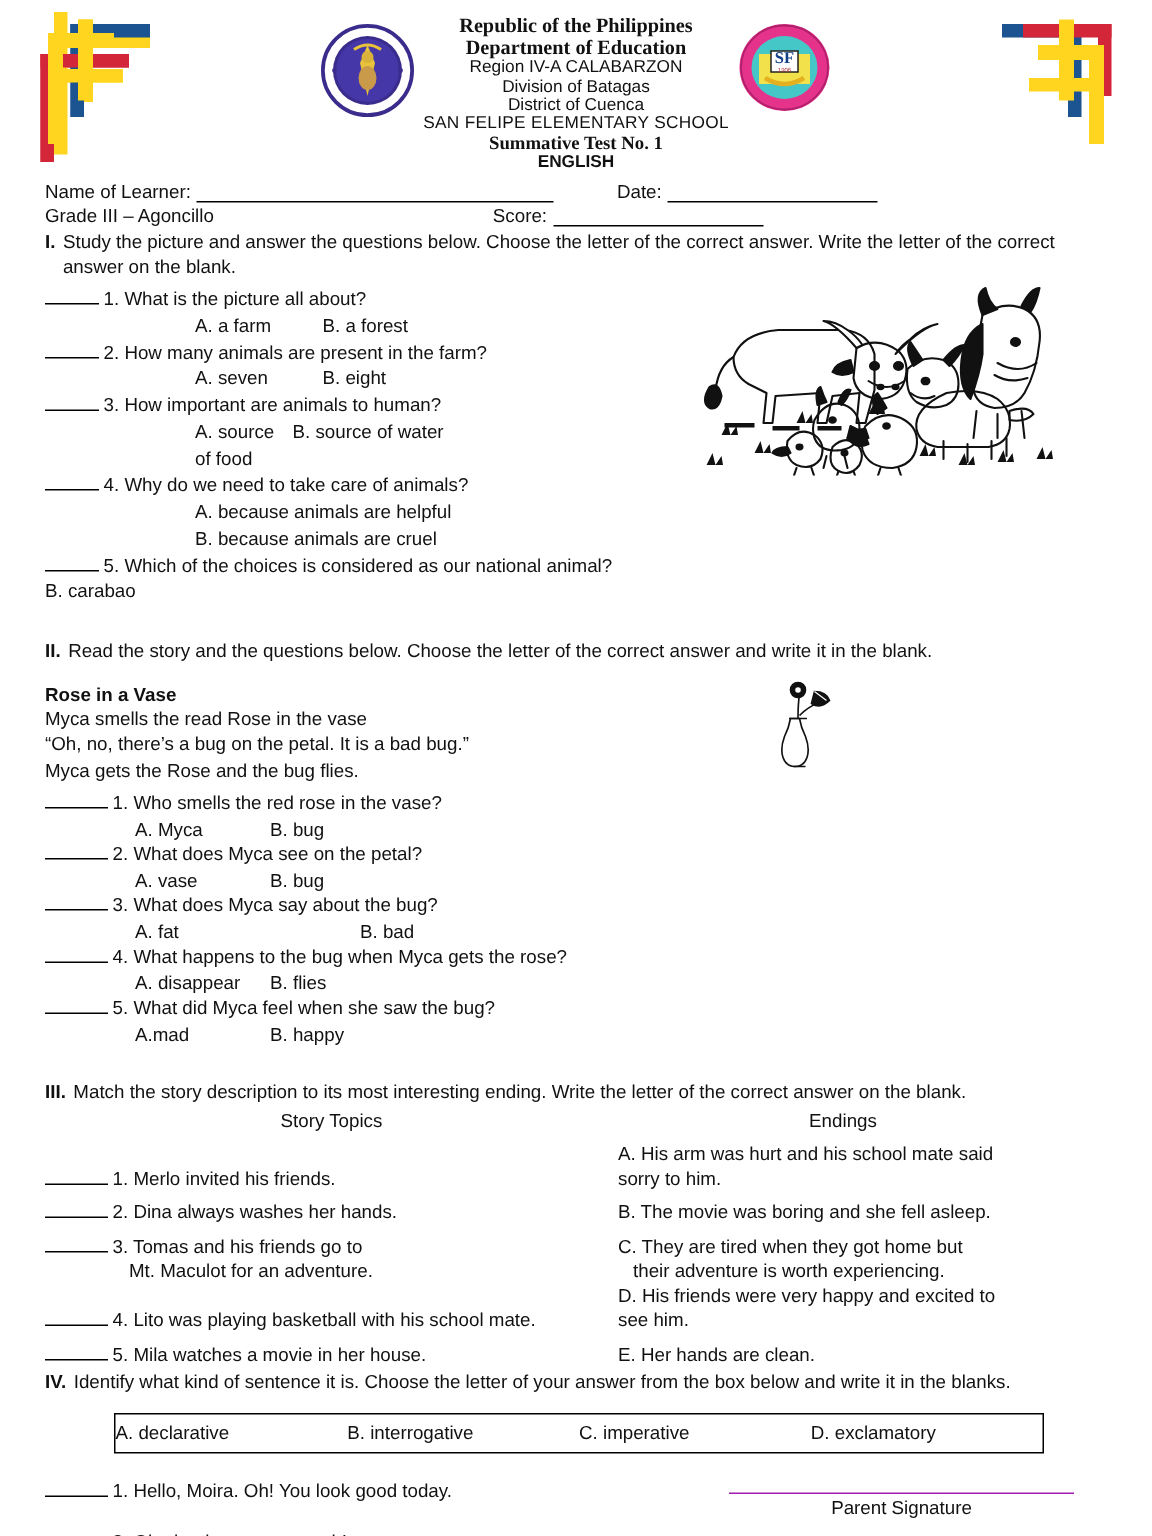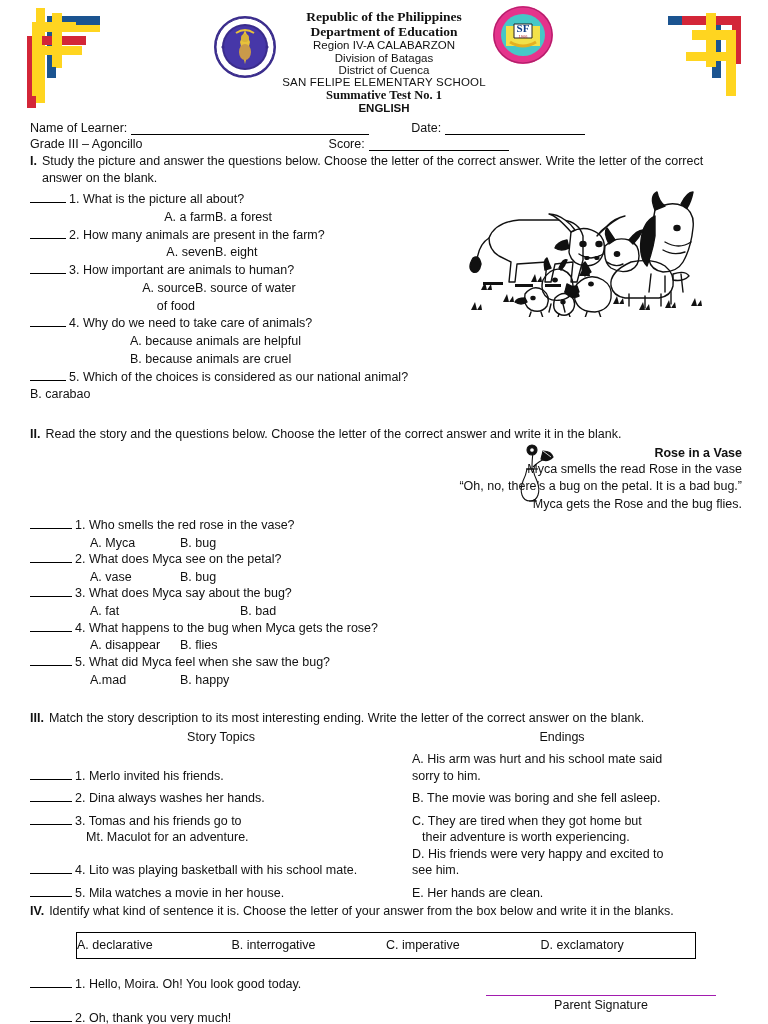--- a/index.html
+++ b/index.html
@@ -24,21 +24,21 @@
   
   .header {
     position: relative;
     width: 768px;
     padding-top: 10px;
     text-align: center;
     height: 118px;
   }
   .logo { position: absolute; width: 62px; height: 62px; }
   .logo-deped { left: 214px; top: 16px; }
-  .logo-school { left: 492px; top: 4px; }
+  .logo-school { left: 492px; top: 14px; }
   .hdr-line { line-height: 1.08; }
   .hdr-serif {
     font-family: "Liberation Serif", serif;
     font-weight: bold;
     font-size: 13.5px;
   }
   .hdr-sans { font-size: 11.5px; }
   .hdr-sans-caps { font-size: 11.5px; letter-spacing: .2px; }
   .hdr-summative {
     font-family: "Liberation Serif", serif;
@@ -76,37 +76,37 @@
     height: 11px;
     margin-right: 3px;
   }
   .blank-s { width: 36px; }
   .blank-m { width: 42px; }
 
   
   .part1 { position: relative; margin-top: 5px; }
   .q1wrap { width: 450px; }
   .qline { white-space: nowrap; line-height: 1.42; }
-  .choices { display: flex; line-height: 1.42; text-align: right; }
+  .choices { display: flex; line-height: 1.42; }
   .ch-a { padding-left: 100px; width: 185px; }
   .ch-a-wide { padding-left: 100px; width: 165px; }
   .ch-b { }
   .choice-stack { padding-left: 100px; line-height: 1.42; }
   .farm-img {
     position: absolute;
     right: 26px;
     top: -6px;
     width: 258px;
     height: 131px;
     border: 1px solid #ffffff;
   }
 
   
   .part2 { margin-top: 22px; }
-  .story { position: relative; text-align: right; margin-top: 2px; }
+  .story { position: relative; text-align: left; margin-top: 12px; }
   .story-title { font-weight: bold; font-size: 12.5px; }
   .story-line { font-size: 12.5px; line-height: 1.38; }
   .vase-img {
     position: absolute;
     right: 186px;
     top: -2px;
     width: 46px;
     height: 62px;
   }
   .p2q { margin-top: 4px; }

